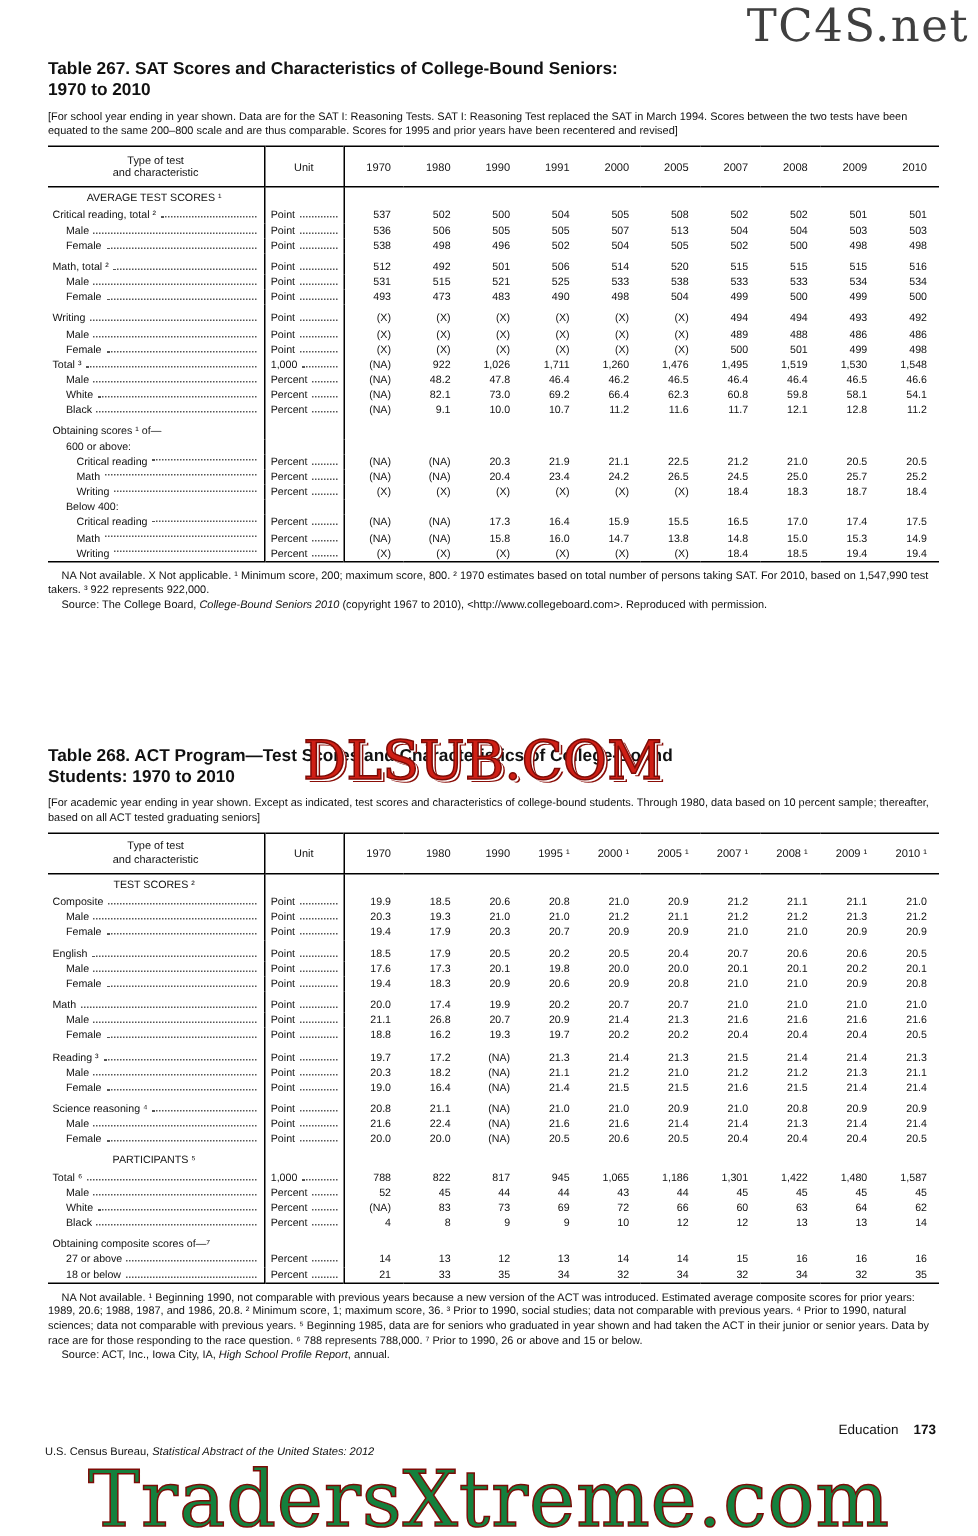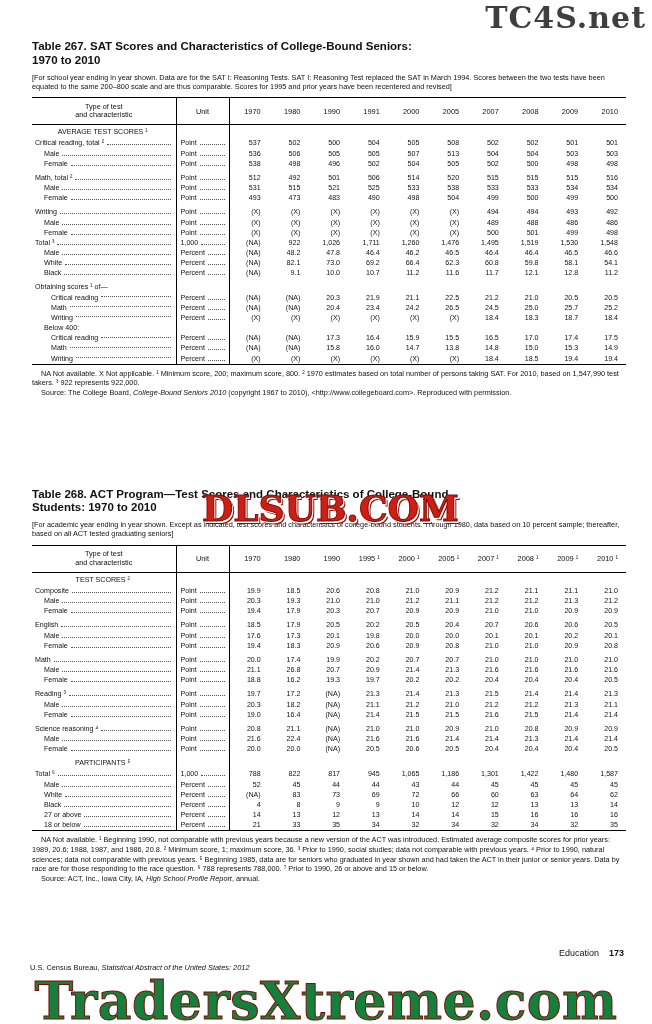--- a/index.html
+++ b/index.html
@@ -36,21 +36,21 @@
   .footnotes { margin-top:4px; font-size:7.3px; line-height:1.32; }
   .footnotes p { text-indent:9px; }
   .italic { font-style:italic; }
 
   .sec268 { margin-top:90px; }
 
   .edu-line { position:absolute; right:28px; top:948px; font-size:9px; }
   .edu-line .num { font-weight:bold; margin-left:10px; }
   .footer-line { position:absolute; left:30px; top:963px; font-size:7.4px; }
 
-  .wm { position:absolute; font-family:"DejaVu Serif", serif; font-weight:bold; white-space:nowrap; }
+  .wm { position:absolute; font-family:"DejaVu Serif", serif; font-weight:normal; white-space:nowrap; }
   .wm-top { top:0; right:6px; font-size:30px; color:#3f3f3f; letter-spacing:1px; }
   .wm-mid { top:487px; left:202px; font-size:36px; color:#cf1f15;
     -webkit-text-stroke:1px #7d0b06; text-shadow:1.5px 1.5px 0 #ffffff, 2.5px 2.5px 0 #8a0e08; }
   .wm-bottom { top:970px; left:50%; transform:translateX(-50%); font-size:52px; color:#15803d;
     -webkit-text-stroke:1px #7d0b06; letter-spacing:0.5px; }
 </style>
 </head>
 <body>
 
 <div class="page">
@@ -415,20 +415,38 @@
             <td class="val"></td>
             <td class="val"></td>
             <td class="val"></td>
             <td class="val"></td>
             <td class="val"></td>
             <td class="val"></td>
             <td class="val"></td>
             <td class="val"></td>
             <td class="val"></td>
           </tr>
+          <tr class="sub">
+            <td class="stub">
+              <span class="stub-flex ind-1">
+                <span>600 or above:</span>
+              </span>
+            </td>
+            <td class="unit"></td>
+            <td class="val"></td>
+            <td class="val"></td>
+            <td class="val"></td>
+            <td class="val"></td>
+            <td class="val"></td>
+            <td class="val"></td>
+            <td class="val"></td>
+            <td class="val"></td>
+            <td class="val"></td>
+            <td class="val"></td>
+          </tr>
           <tr class="d">
             <td class="stub">
               <span class="stub-flex ind-2">
                 <span>Critical reading</span>
                 <span class="dots"></span>
               </span>
             </td>
             <td class="unit">
               <span class="stub-flex">
                 <span>Percent</span>
@@ -1092,20 +1110,38 @@
             <td class="val">8</td>
             <td class="val">9</td>
             <td class="val">9</td>
             <td class="val">10</td>
             <td class="val">12</td>
             <td class="val">12</td>
             <td class="val">13</td>
             <td class="val">13</td>
             <td class="val">14</td>
           </tr>
+          <tr class="sub gap">
+            <td class="stub">
+              <span class="stub-flex ind-0">
+                <span>Obtaining composite scores of—⁷</span>
+              </span>
+            </td>
+            <td class="unit"></td>
+            <td class="val"></td>
+            <td class="val"></td>
+            <td class="val"></td>
+            <td class="val"></td>
+            <td class="val"></td>
+            <td class="val"></td>
+            <td class="val"></td>
+            <td class="val"></td>
+            <td class="val"></td>
+            <td class="val"></td>
+          </tr>
           <tr class="d">
             <td class="stub">
               <span class="stub-flex ind-1">
                 <span>27 or above</span>
                 <span class="dots"></span>
               </span>
             </td>
             <td class="unit">
               <span class="stub-flex">
                 <span>Percent</span>

